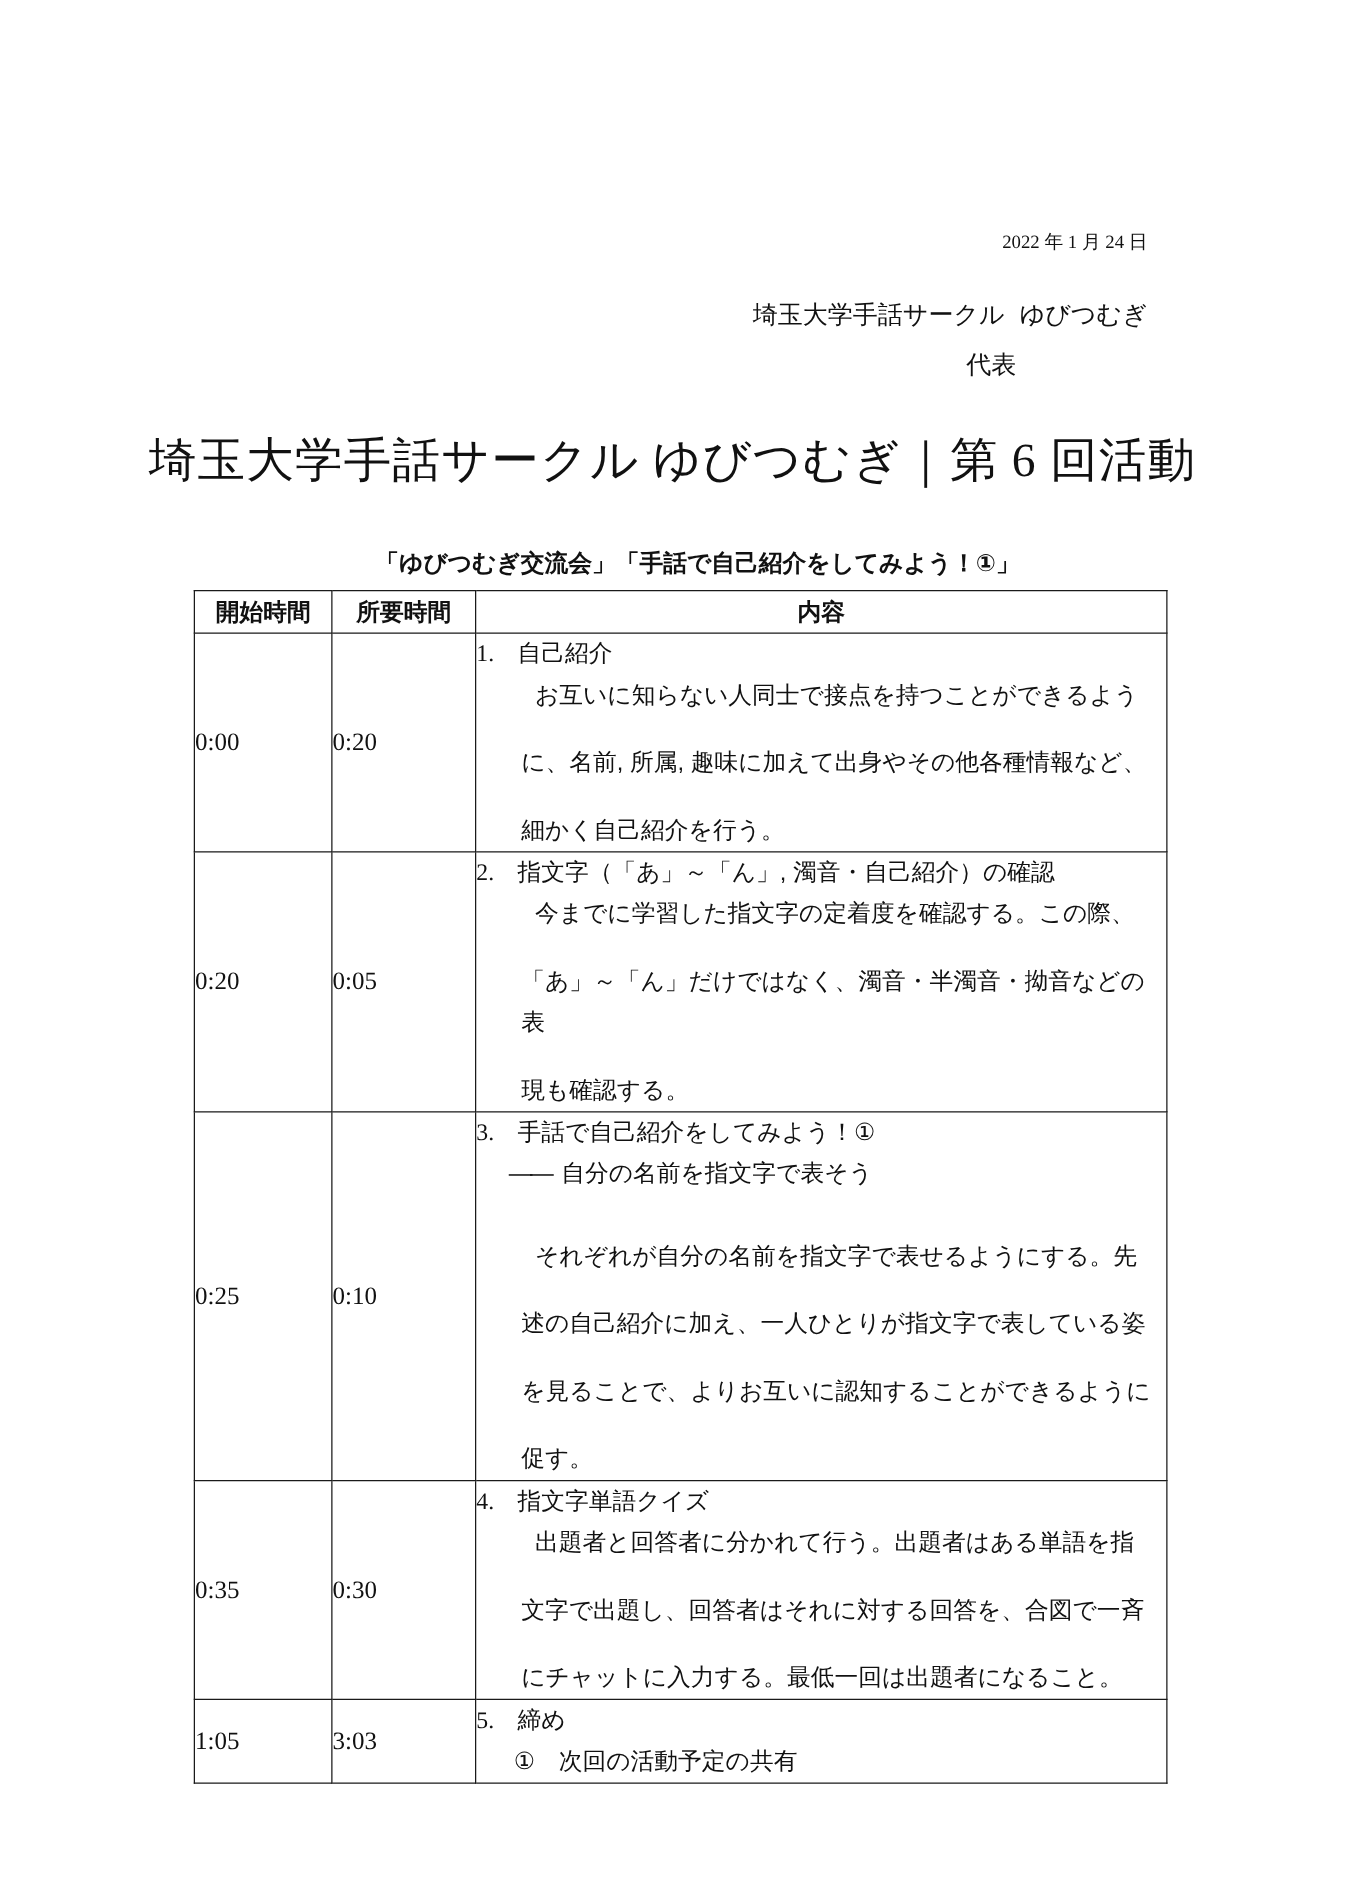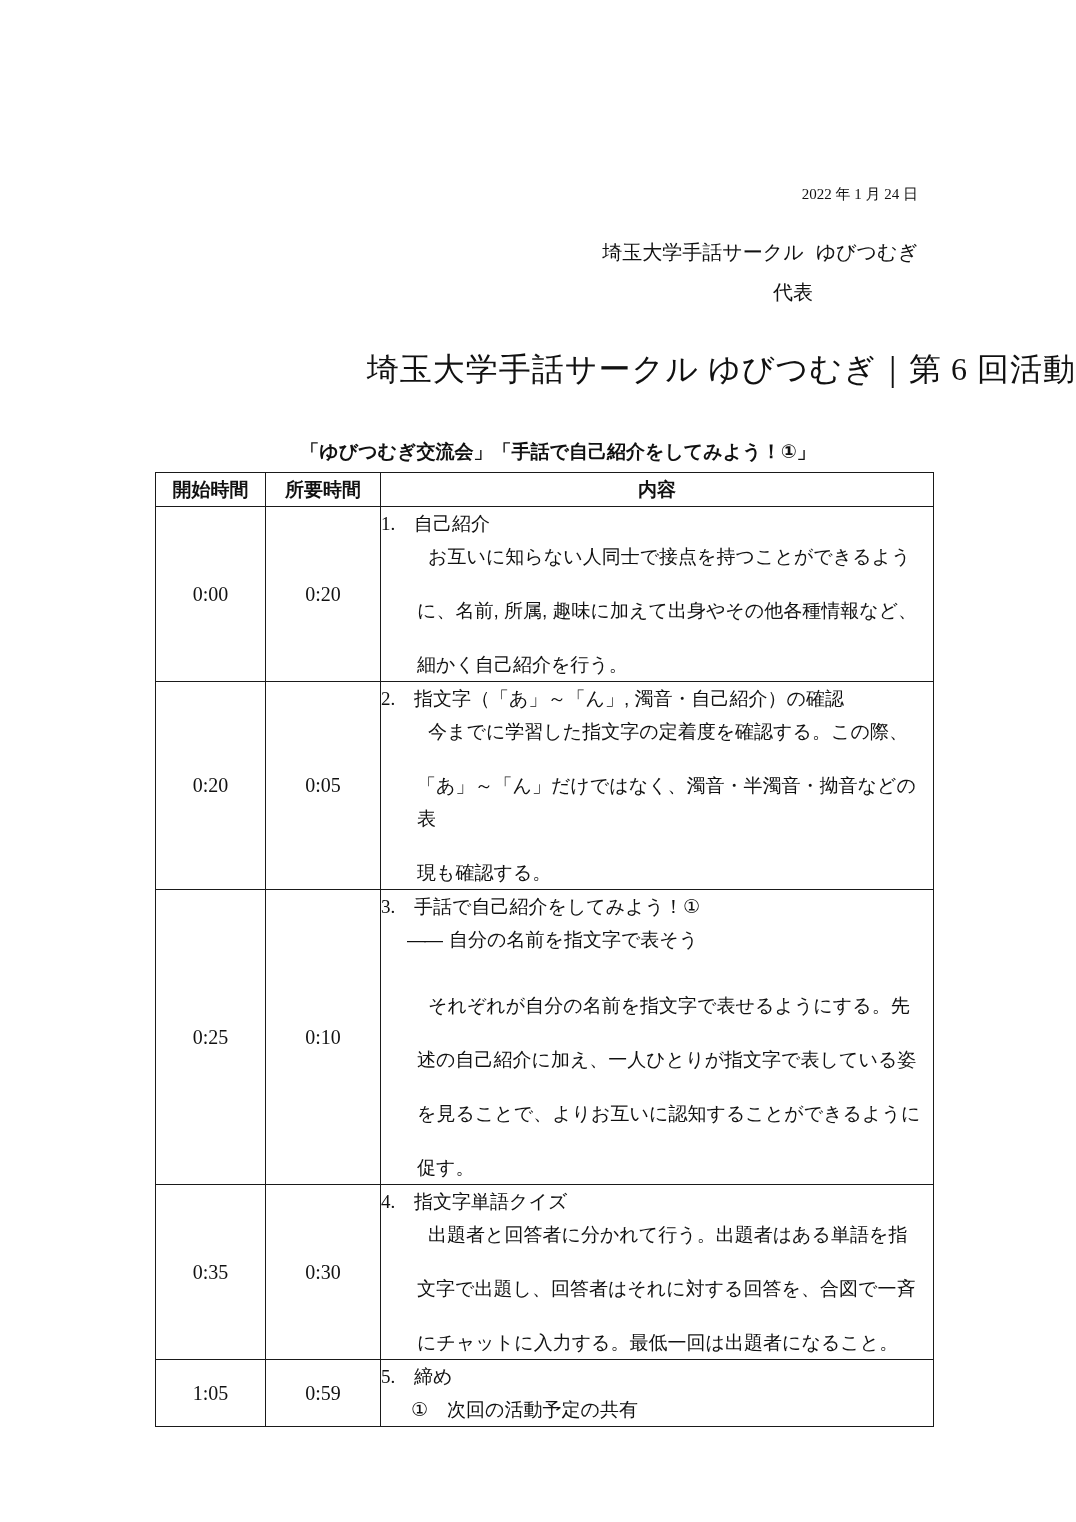--- a/index.html
+++ b/index.html
@@ -27,22 +27,22 @@
   }
   .rep-line {
     position: absolute;
     top: 281px; right: 263px;
     font-size: 20px; line-height: 22px;
     font-family: "Liberation Serif", "DejaVu Serif", serif;
   }
   .doc-title {
     position: absolute;
     top: 352px; left: 0; width: 100%;
-    text-align: right;
-    font-size: 32px; line-height: 34px;
+    text-align: center;
+    font-size: 38px; line-height: 34px;
     letter-spacing: 1px;
     font-family: "Liberation Serif", "DejaVu Serif", serif;
   }
   .doc-subtitle {
     position: absolute;
     top: 440px; left: 0; width: 100%;
     text-align: center;
     font-weight: bold;
     font-size: 19px; line-height: 24px; padding-left: 20px;
   }
@@ -62,21 +62,20 @@
     padding: 0;
   }
   table.schedule th {
     height: 33px;
     font-size: 19px;
     font-weight: bold;
     text-align: center;
     vertical-align: middle;
   }
   td.time-cell {
-    text-align: center;
     vertical-align: middle;
     font-size: 20px;
     font-family: "Liberation Serif", "DejaVu Serif", serif;
   }
   td.content-cell {
     vertical-align: top;
     padding: 1px 6px 0 9px;
     font-size: 19px;
   }
   .item-line { display: flex; line-height: 33px; }
@@ -175,21 +174,21 @@
           <span class="item-title">指文字単語クイズ</span>
         </div>
         <div class="line ind-para">出題者と回答者に分かれて行う。出題者はある単語を指</div>
         <div class="line ind-body">文字で出題し、回答者はそれに対する回答を、合図で一斉</div>
         <div class="line ind-body">にチャットに入力する。最低一回は出題者になること。</div>
       </td>
     </tr>
 
     <tr style="height:65px;">
       <td class="time-cell">1:05</td>
-      <td class="time-cell">0:59</td>
+      <td class="time-cell">3:03</td>
       <td class="content-cell">
         <div class="item-line">
           <span class="item-no">5.</span>
           <span class="item-title">締め</span>
         </div>
         <div class="line ind-circ">①　次回の活動予定の共有</div>
       </td>
     </tr>
   </tbody>
     </table>

